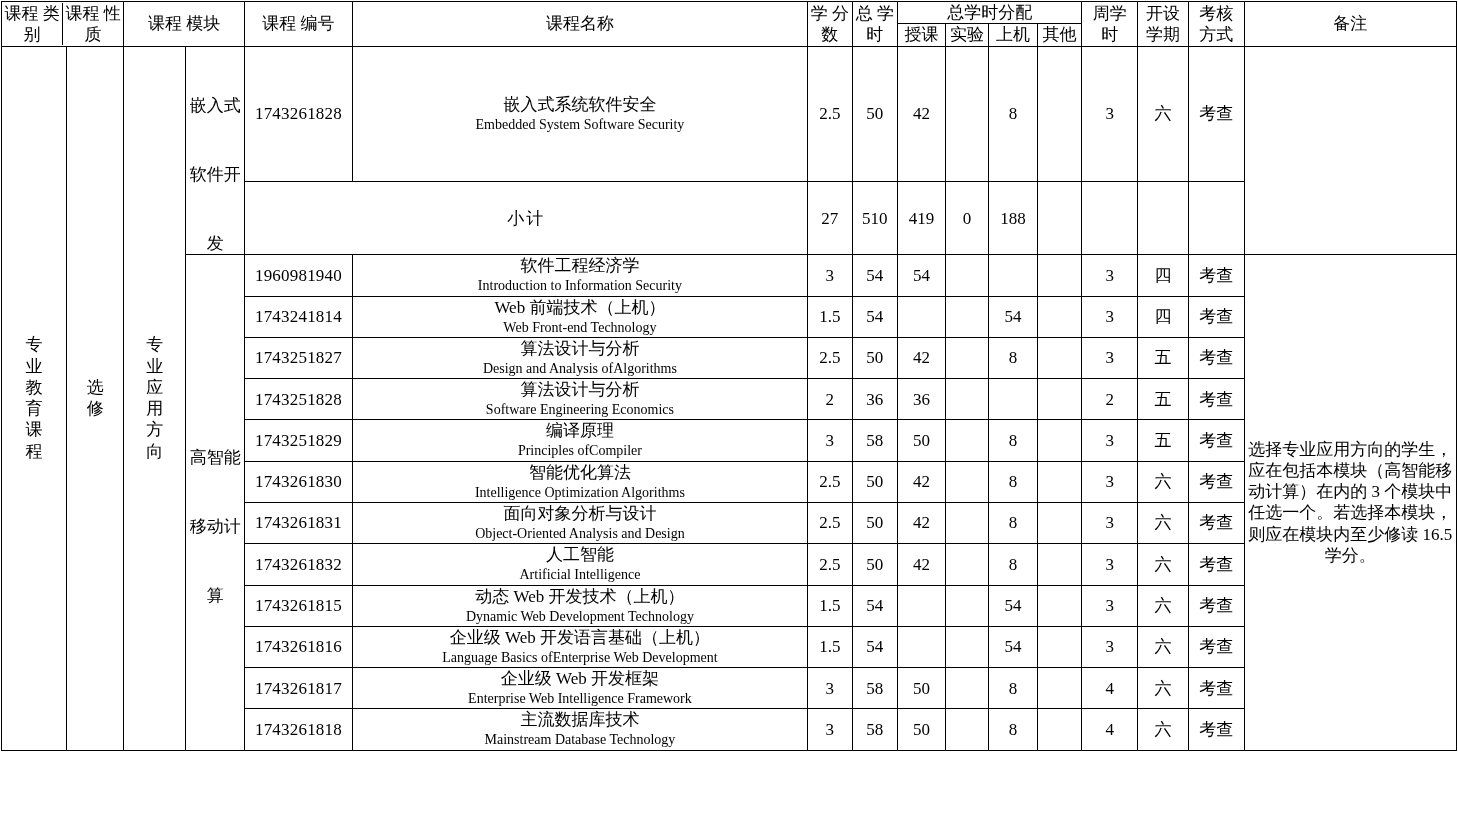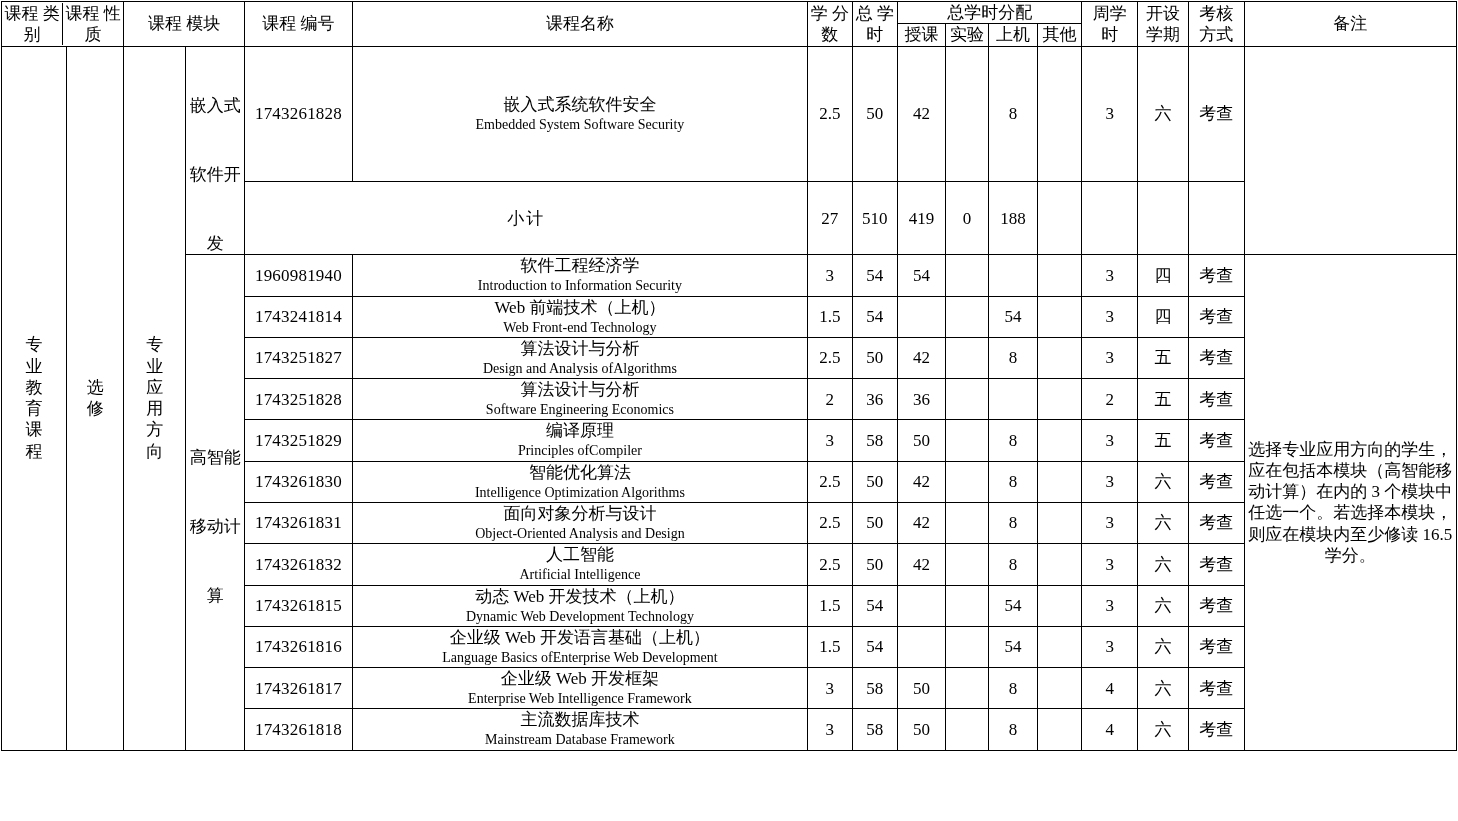--- a/index.html
+++ b/index.html
@@ -430,21 +430,21 @@
       <td class="num"></td>
       <td class="num">4</td>
       <td class="num">六</td>
       <td class="num">考查</td>
     </tr>
 
     <tr>
       <td class="code">1743261818</td>
       <td class="cname">
         <div class="cn">主流数据库技术</div>
-        <div class="en">Mainstream Database Framework</div>
+        <div class="en">Mainstream Database Technology</div>
       </td>
       <td class="num">3</td>
       <td class="num">58</td>
       <td class="num">50</td>
       <td class="num"></td>
       <td class="num">8</td>
       <td class="num"></td>
       <td class="num">4</td>
       <td class="num">六</td>
       <td class="num">考查</td>

